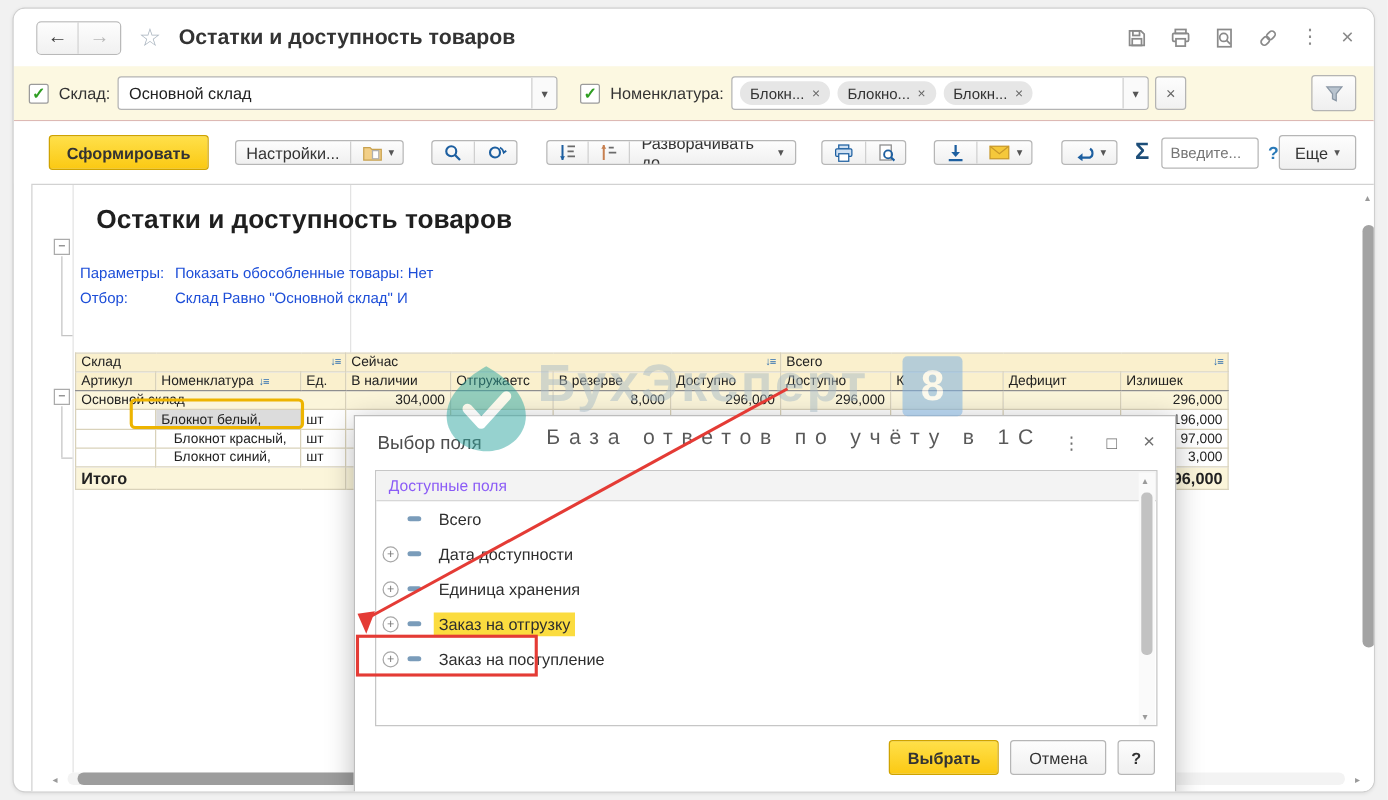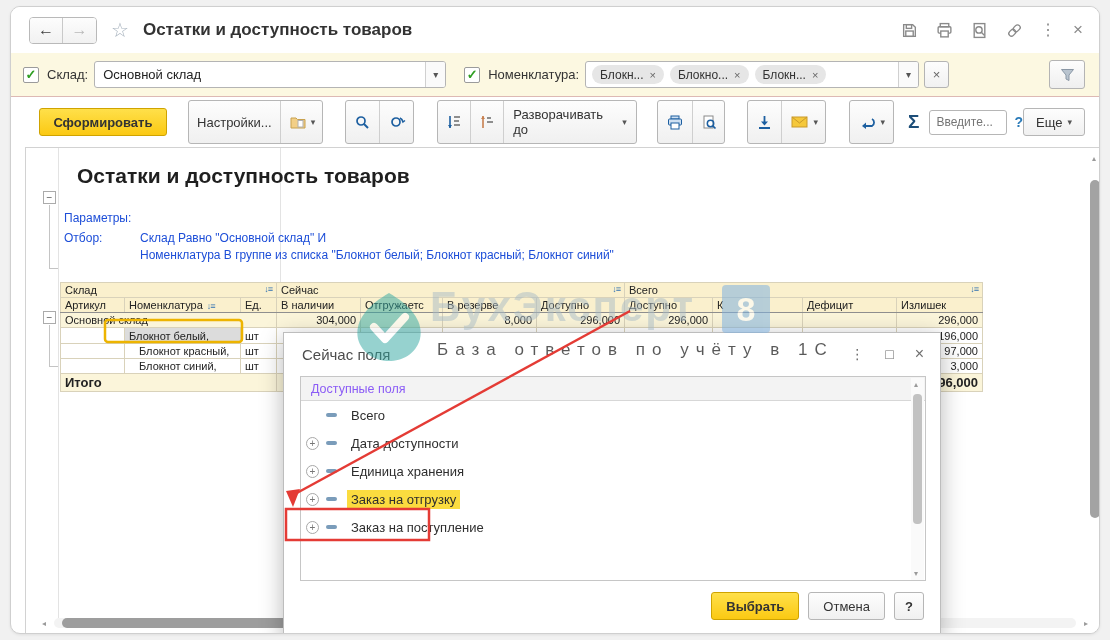--- a/index.html
+++ b/index.html
@@ -37,21 +37,21 @@
   .sqbtn { width:25px; height:27px; margin-left:5px; background:linear-gradient(#fdfdfd,#f1f1f1); border:1px solid #b4b4b4; border-radius:3px;
            display:flex; align-items:center; justify-content:center; color:#666; font-size:13px; }
   .funnelbtn { margin-left:auto; width:36px; height:29px; background:linear-gradient(#fdfdfd,#efefef); border:1px solid #b4b4b4; border-radius:3px;
                display:flex; align-items:center; justify-content:center; }
 
   
   .toolbar { position:absolute; left:0; top:90px; width:100%; height:50px; background:#fff; display:flex; align-items:center; padding:0 14px 0 28px; }
   .btn { height:28px; display:flex; align-items:center; justify-content:center; padding:0 12px; font-size:13px; color:#333;
          background:linear-gradient(#fdfdfd,#f0f0f0); border:1px solid #b6b6b6; border-radius:3px; white-space:nowrap; }
   .btn.yellow { background:linear-gradient(#ffe04a,#fbc913); border-color:#cfa300; font-weight:bold; }
-  .btngroup { display:flex; border:1px solid #b6b6b6; border-radius:3px; overflow:hidden; height:44px; background:linear-gradient(#fdfdfd,#f0f0f0); }
+  .btngroup { display:flex; border:1px solid #b6b6b6; border-radius:3px; overflow:hidden; height:20px; background:linear-gradient(#fdfdfd,#f0f0f0); }
   .gbtn { display:flex; align-items:center; justify-content:center; padding:0 9px; font-size:13px; color:#333; border-right:1px solid #cfcfcf; }
   .gbtn:last-child { border-right:none; }
   .gcaret { font-size:9px; color:#555; margin-left:5px; }
   .sigma { font-size:19px; font-weight:bold; color:#1d4e79; margin:0 10px 0 14px; }
   .smallinput { width:78px; height:25px; border:1px solid #b6b6b6; border-radius:3px; font-size:12px; padding:0 6px; color:#aaa; font-family:"Liberation Sans",sans-serif; }
   .qmark { color:#2a7ab8; font-weight:bold; font-size:14px; margin-left:7px; }
   .ico14 svg { display:block; }
 
   
   .report { position:absolute; left:14px; top:140px; width:1082px; height:491px; background:#fff; border:1px solid #d2d2d2; }
@@ -303,23 +303,23 @@
 
     <div class="gbox" style="left:17px; top:43px">−</div>
     <div class="gline" style="left:23px; top:57px; width:1px; height:63px"></div>
     <div class="gline" style="left:23px; top:120px; width:9px; height:1px"></div>
     <div class="gbox" style="left:17px; top:163px">−</div>
     <div class="gline" style="left:23px; top:177px; width:1px; height:41px"></div>
     <div class="gline" style="left:23px; top:218px; width:9px; height:1px"></div>
 
     <div class="rtitle">Остатки и доступность товаров</div>
     <div class="ptext" style="left:38px; top:63px">Параметры:</div>
+    <div class="ptext" style="left:114px; top:63px">Показать обособленные товары: Нет</div>
     <div class="ptext" style="left:38px; top:83px">Отбор:</div>
     <div class="ptext" style="left:114px; top:83px">Склад Равно "Основной склад" И</div>
-    <div class="ptext" style="left:114px; top:100px">Номенклатура В группе из списка "Блокнот белый; Блокнот красный; Блокнот синий"</div>
 
     <table class="rep">
       <colgroup>
         <col style="width:64px">
             <col style="width:116px">
             <col style="width:36px">
         <col style="width:84px">
             <col style="width:82px">
             <col style="width:94px">
             <col style="width:88px">
@@ -418,21 +418,21 @@
       <span class="sarrow" style="right:0; top:3px">▸</span>
     </div>
     <div class="vscroll">
       <span class="sarrow" style="left:3px; top:0">▴</span>
       <div class="vthumb"></div>
     </div>
   </div>
 
   <div class="dialog">
     <div class="dtitlebar">
-      <div class="dtitle">Сейчас поля</div>
+      <div class="dtitle">Выбор поля</div>
       <div class="dicons">
         <span class="dico">⋮</span>
         <span class="dico">□</span>
         <span class="dico" style="font-size:16px">×</span>
       </div>
     </div>
     <div class="dlist">
       <div class="dlisthdr">Доступные поля</div>
       <div class="ditem">
         <span class="expander none"></span>

